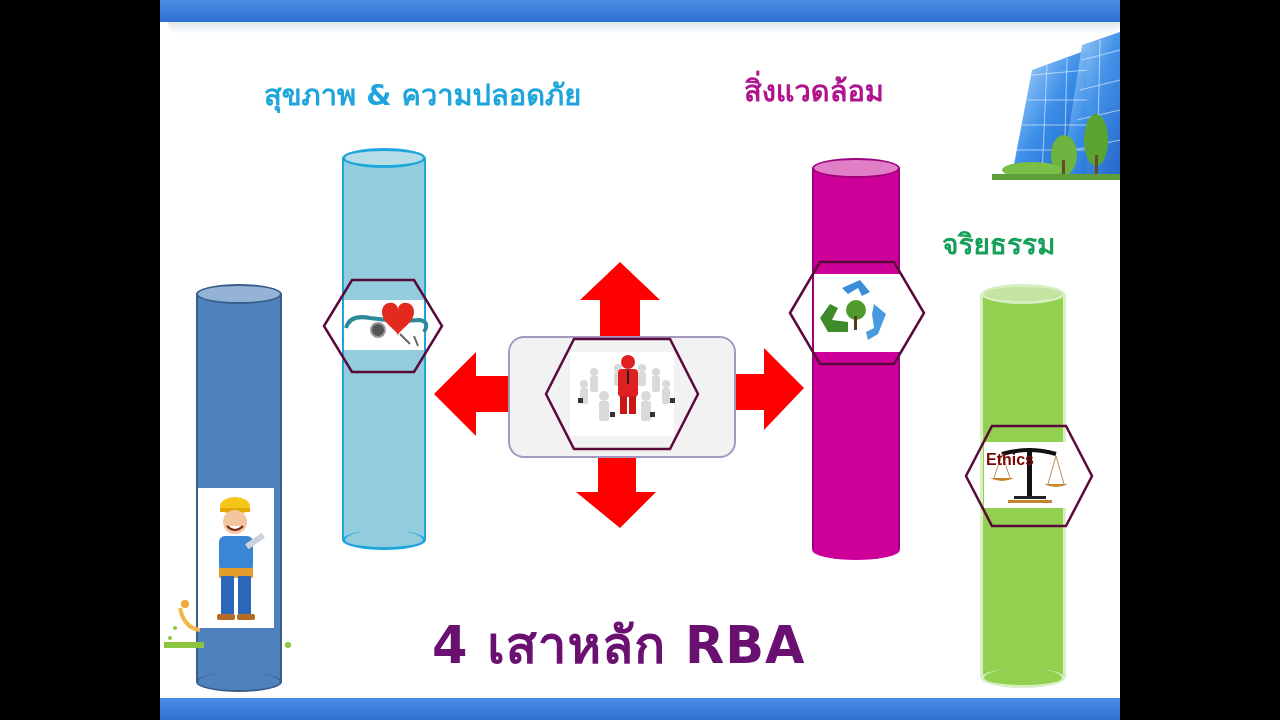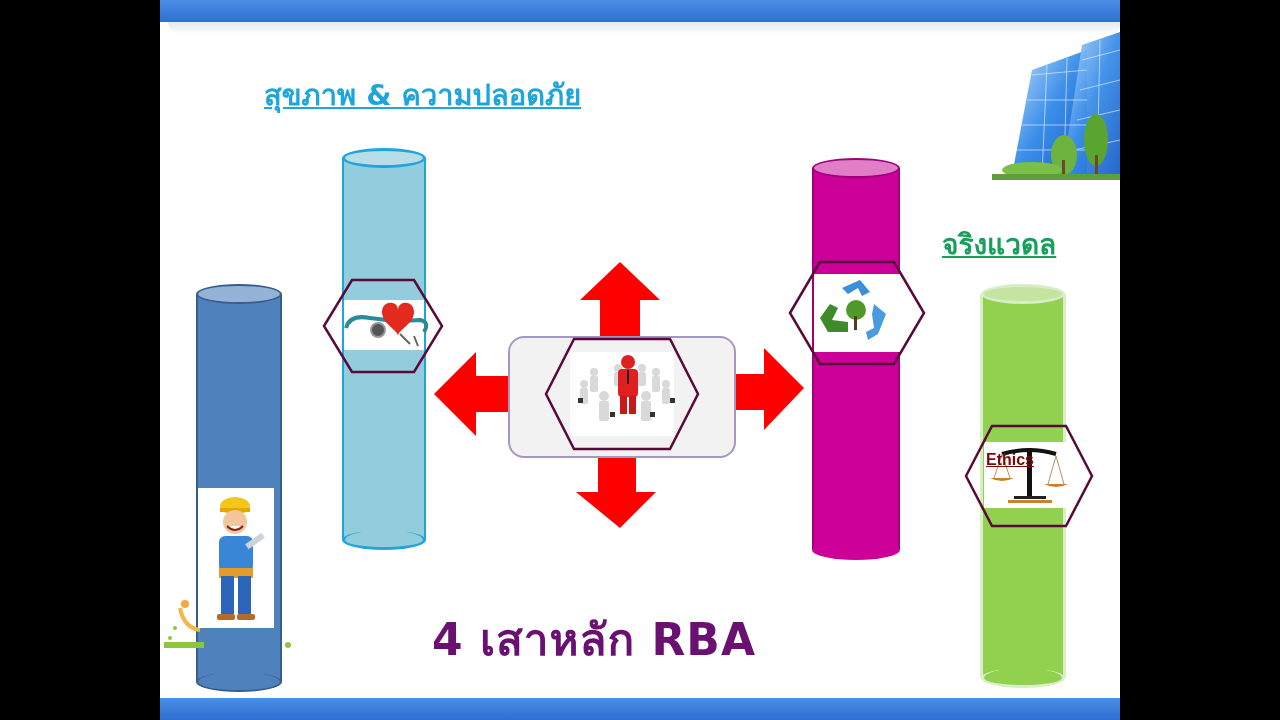--- a/index.html
+++ b/index.html
@@ -1,27 +1,27 @@
 <!DOCTYPE html>
 <html><head>
 <meta charset="utf-8">
 <style>
   html, body { margin: 0; padding: 0; background: #000; }
   body { width: 1280px; height: 720px; position: relative; overflow: hidden; font-family: "DejaVu Sans", sans-serif; }
   .slide { position: absolute; left: 160px; top: 0; width: 960px; height: 720px; background: #fff; overflow: hidden; }
   .bar-top { position: absolute; left: 0; top: 0; width: 960px; height: 22px; background: linear-gradient(#4a8ee6, #2e6fd0); }
   .bar-top-shadow { position: absolute; left: 8px; top: 22px; width: 952px; height: 12px; background: linear-gradient(#dfe9ee, rgba(255,255,255,0)); border-radius: 0 0 40px 60px; }
   .bar-bottom { position: absolute; left: 0; top: 698px; width: 960px; height: 22px; background: linear-gradient(#4a8ee6, #2e6fd0); }
-  .label { position: absolute; font-weight: bold; white-space: nowrap; font-family: "DejaVu Sans", sans-serif; text-decoration: underline; }
+  .label { position: absolute; font-weight: bold; white-space: nowrap; font-family: "DejaVu Sans", sans-serif; }
   .cyl { position: absolute; box-sizing: border-box; }
   .cyl .top { position: absolute; left: -2px; right: -2px; height: 20px; border-radius: 50%; box-sizing: border-box; }
   .cyl .bottom { position: absolute; left: -2px; right: -2px; height: 20px; border-radius: 50%; box-sizing: border-box; }
   .hex { position: absolute; }
   .inner-img { position: absolute; background: #fff; display: flex; align-items: center; justify-content: center; }
-  .title { position: absolute; left: 272px; top: 604px; font-size: 44px; font-weight: bold; color: #6a1070; font-family: "DejaVu Sans", sans-serif; letter-spacing: 1px; }
+  .title { position: absolute; left: 272px; top: 604px; font-size: 51px; font-weight: bold; color: #6a1070; font-family: "DejaVu Sans", sans-serif; letter-spacing: 1px; }
 </style>
 </head>
 <body>
 
 <div class="slide">
   <div class="bar-top"></div>
   <div class="bar-top-shadow"></div>
 
   <svg style="position:absolute;left:832px;top:30px;" width="128" height="150" viewBox="0 0 128 150">
     <defs>
@@ -48,21 +48,22 @@
     </g>
     <ellipse cx="72" cy="125" rx="13" ry="20" fill="#6cb33f"></ellipse>
     <ellipse cx="104" cy="110" rx="12" ry="26" fill="#5aa532"></ellipse>
     <rect x="70" y="130" width="3" height="15" fill="#6b4a2a"></rect>
     <rect x="103" y="125" width="3" height="20" fill="#6b4a2a"></rect>
     <ellipse cx="40" cy="140" rx="30" ry="8" fill="#7cbf48"></ellipse>
     <rect x="0" y="144" width="128" height="6" fill="#5f9e3a"></rect>
   </svg>
 
   <div class="label" style="left:104px;top:72px;font-size:29px;color:#1ea6dc;">สุขภาพ &amp; ความปลอดภัย</div>
-  <div class="label" style="left:782px;top:222px;font-size:28px;color:#16a05a;">จริงแวดล</div>
+  <div class="label" style="left:584px;top:68px;font-size:29px;color:#b0148f;">สิ่งแวดล้อม</div>
+  <div class="label" style="left:782px;top:222px;font-size:28px;color:#16a05a;">จริยธรรม</div>
 
   <div class="cyl" style="left:36px;top:294px;width:86px;height:388px;background:#4f81bd;border-left:2px solid #385d8a;border-right:2px solid #385d8a;">
     <div class="top" style="top:-10px;background:#95b3d7;border:2px solid #385d8a;"></div>
     <div class="bottom" style="bottom:-10px;background:#4f81bd;border:2px solid #385d8a;border-top:none;"></div>
   </div>
 
   <svg style="position:absolute;left:0;top:598px;" width="135" height="58" viewBox="0 0 135 58">
     <path d="M20 10 Q24 30 40 32" stroke="#f2b84b" stroke-width="4" fill="none"></path>
     <circle cx="25" cy="6" r="4" fill="#f2a93b"></circle>
     <g fill="#8cc63f">

